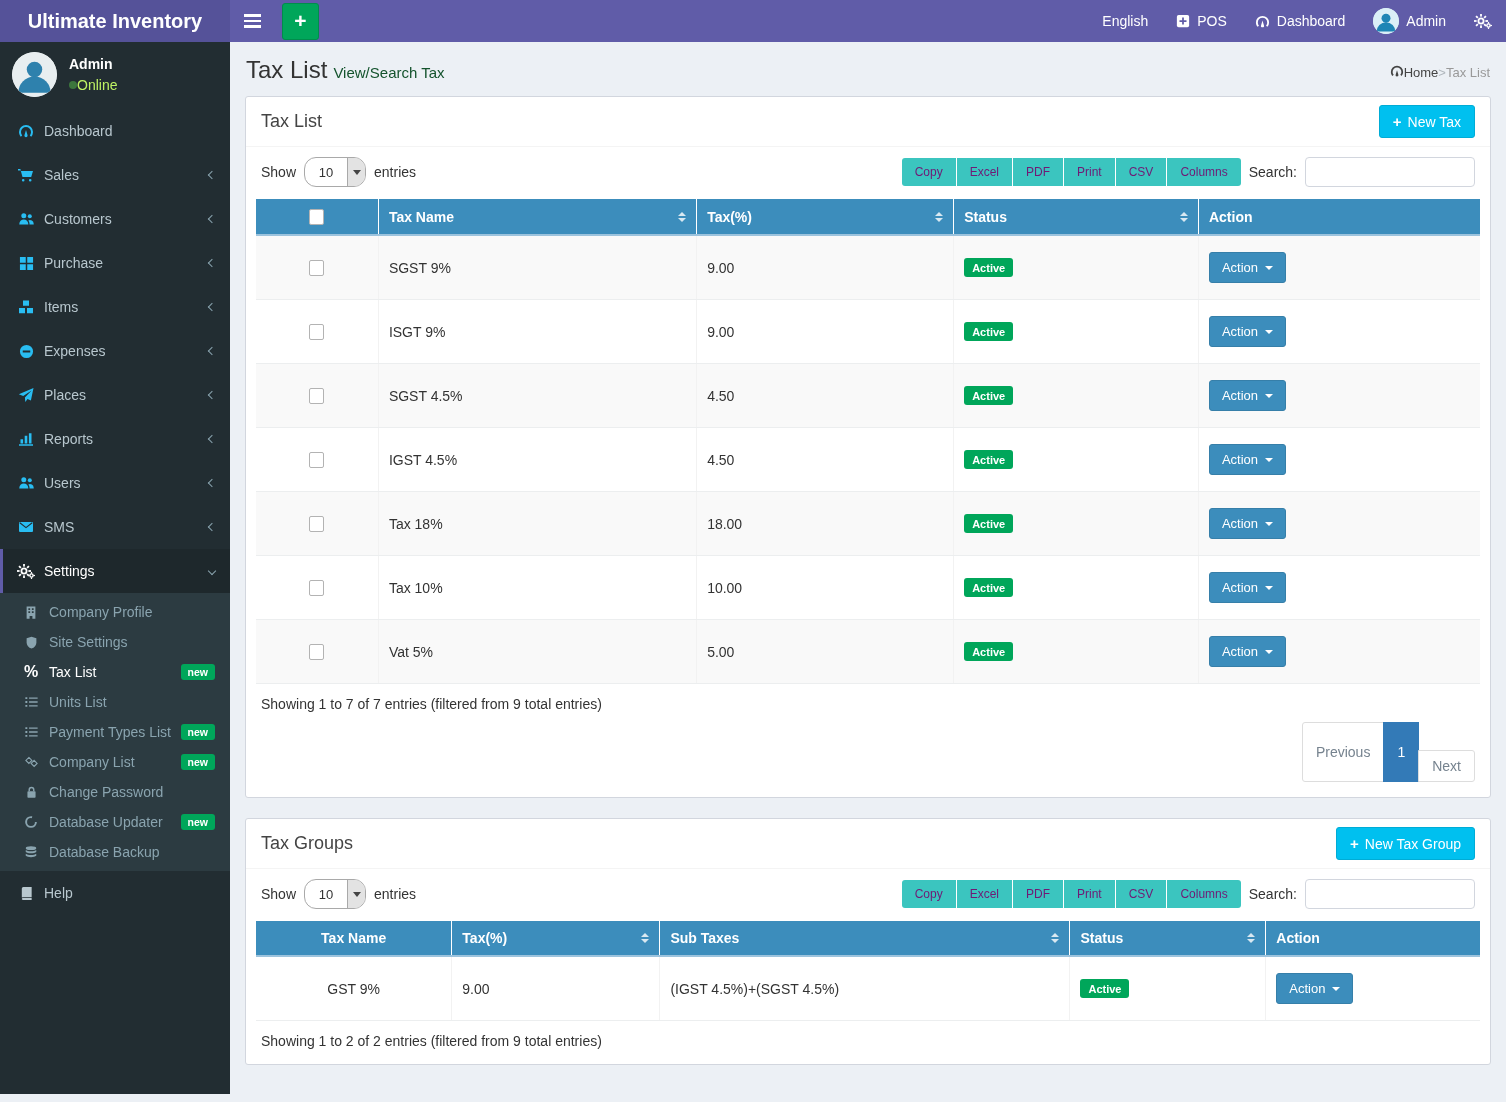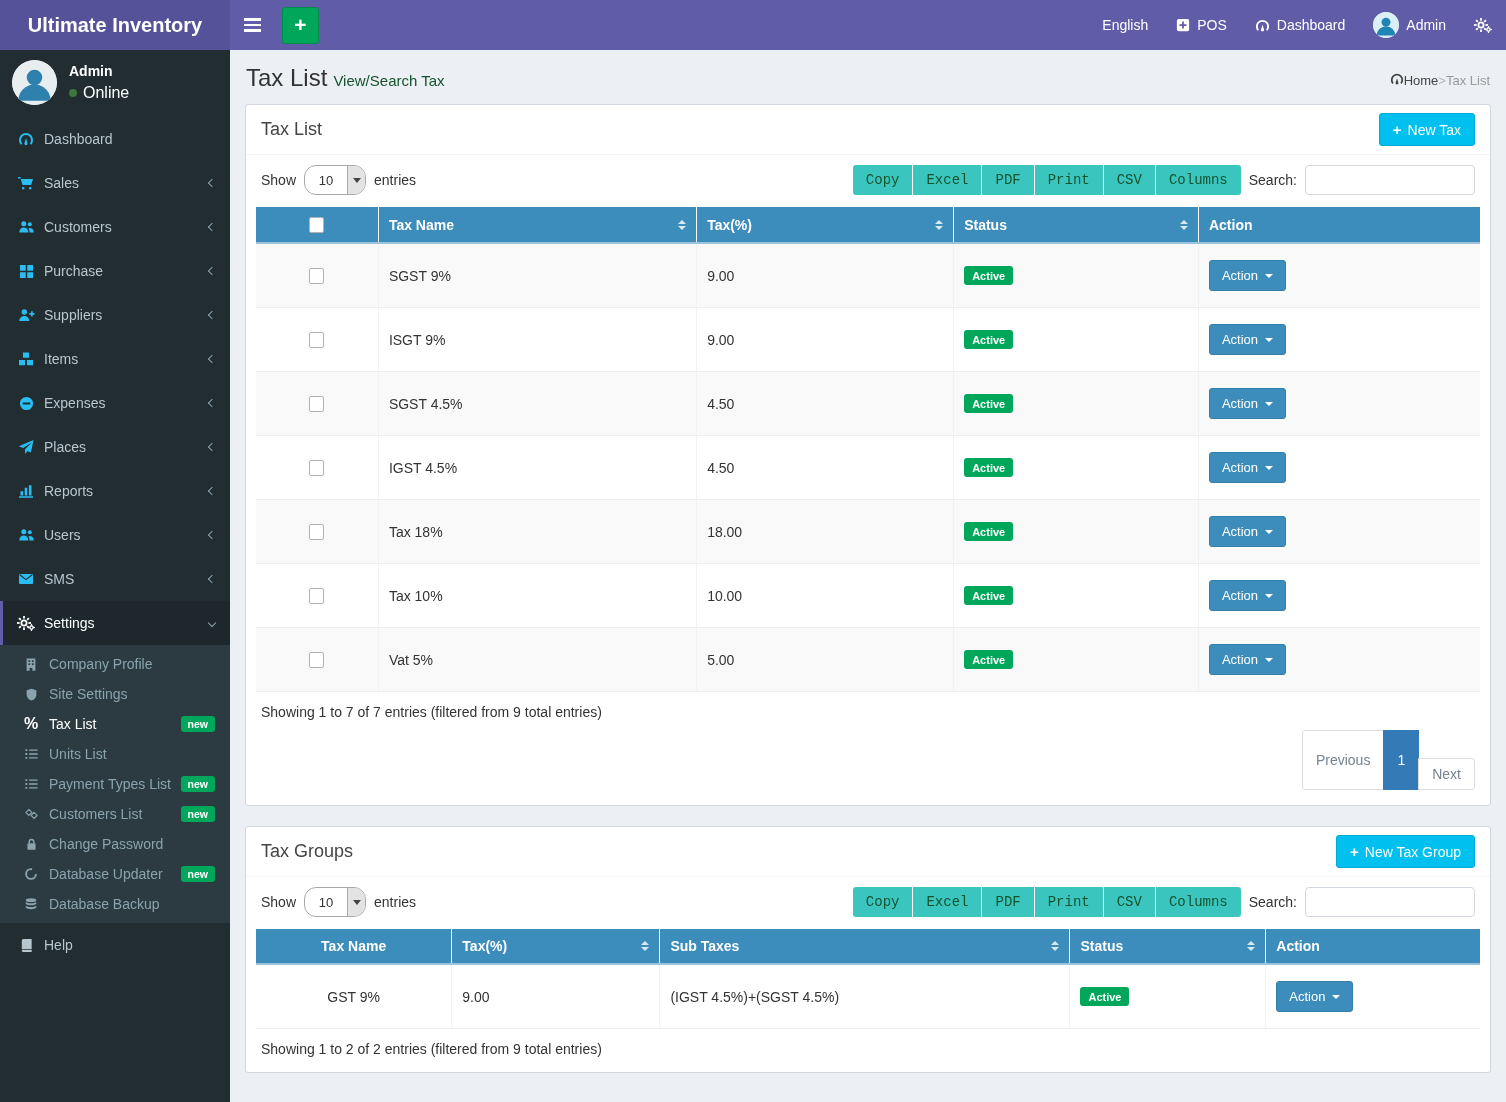--- a/index.html
+++ b/index.html
@@ -1,20 +1,20 @@
 <!DOCTYPE html>
 <html><head>
 <meta charset="utf-8">
 <style>
   * { margin:0; padding:0; box-sizing:border-box; }
   html,body { width:1506px; height:1102px; overflow:hidden;
     font-family:"Liberation Sans", sans-serif; font-size:14px; color:#333; background:#ecf0f5; }
 
   
-  .navbar { display:flex; height:50px; background:#605ca8; }
+  .navbar { display:flex; height:42px; background:#605ca8; }
   .logo { width:230px; background:#555299; color:#fff; font-size:20px; font-weight:bold;
     display:flex; align-items:center; justify-content:center; flex:0 0 230px; }
   .nav-main { flex:1; display:flex; align-items:center; }
   .hamburger { width:44px; height:50px; display:flex; flex-direction:column; gap:3px;
     align-items:center; justify-content:center; cursor:pointer; }
   .hamburger i { width:17px; height:2.5px; background:#fff; display:block; }
   .btn-add-pos { width:37px; height:37px; background:#00a65a; border:1px solid #008d4c; border-radius:3px;
     color:#fff; font-size:21px; font-weight:bold; display:flex; align-items:center; justify-content:center;
     margin-left:8px; cursor:pointer; }
   .nav-right { margin-left:auto; display:flex; align-items:flex-end; color:#fff; height:50px; }
@@ -26,21 +26,21 @@
   
   .wrapper { display:flex; height:1052px; }
   .sidebar { width:230px; flex:0 0 230px; background:#222d32; color:#b8c7ce; }
   .main { flex:1; display:flex; flex-direction:column; background:#ecf0f5; overflow:hidden; }
 
   
   .user-panel { display:flex; align-items:center; gap:12px; padding:10px 12px 12px; }
   .user-avatar { width:45px; height:45px; border-radius:50%; overflow:hidden; background:#e8eef0; flex:0 0 45px; }
   .user-avatar svg { width:100%; height:100%; display:block; }
   .user-name { color:#fff; font-weight:bold; font-size:14px; margin-bottom:5px; }
-  .user-status { font-size:16px; color:#ffffff; display:flex; align-items:center; gap:6px; }
+  .user-status { font-size:14px; color:#bef264; display:flex; align-items:center; }
   .dot { width:8px; height:8px; border-radius:50%; background:#3c763d; display:inline-block; }
 
   ul.menu { list-style:none; }
   .menu-item { display:flex; align-items:center; padding:12px 15px; cursor:pointer; color:#b8c7ce; height:44px; }
   .menu-item .mi-icon { width:22px; color:#29bdf2; display:flex; justify-content:center; flex:0 0 22px; }
   .menu-item .mi-label { margin-left:7px; font-size:14px; }
   .chev { display:inline-block; width:6px; height:6px; border:solid currentColor; border-width:0 1.5px 1.5px 0; }
   .chev.left { transform:rotate(135deg); }
   .chev.down { transform:rotate(45deg); }
   .menu-item .chev { margin-left:auto; color:#8aa4af; }
@@ -78,22 +78,22 @@
   .length-ctl { display:flex; align-items:center; gap:8px; color:#333; }
   .fake-select { display:flex; width:62px; height:30px; border:1px solid #a9a9a9; background:#fff;
     border-radius:12px; cursor:pointer; overflow:hidden; }
   .fake-select .val { flex:1; display:flex; align-items:center; justify-content:center; font-size:13px; }
   .fake-select .arrow-box { width:18px; background:#e3e3e3; border-left:1px solid #a9a9a9;
     display:flex; align-items:center; justify-content:center; }
   .caret { display:inline-block; width:0; height:0; border-left:4px solid transparent;
     border-right:4px solid transparent; border-top:5px solid #444; }
   .toolbar-right { margin-left:auto; display:flex; align-items:center; gap:8px; }
   .btn-group { display:flex; border-radius:3px; overflow:hidden; }
-  .btn-export { background:#3bc5bf; color:#14532d; border:none; border-right:1px solid #fff;
-    padding:7px 13px; font-size:14px; cursor:pointer;font-family:Liberation Mono, monospace; }
+  .btn-export { background:#3bc5bf; color:#701a75; border:none; border-right:1px solid #fff;
+    padding:7px 13px; font-size:12px; cursor:pointer; }
   .btn-export:last-child { border-right:none; }
   .search-ctl { display:flex; align-items:center; gap:8px; color:#333; }
   .search-input { width:170px; height:30px; border:1px solid #d2d6de; border-radius:4px; padding:4px 10px;
     font-size:13px; font-family:inherit; }
 
   
   .table-wrap { padding:0 10px; }
   table { width:100%; border-collapse:collapse; }
   thead th { background:#3c8dbc; color:#fff; font-size:14px; font-weight:bold; text-align:left;
     padding:9px 10px; border-right:1px solid #fff; border-bottom:2px solid #9cc3dd; cursor:pointer; }
@@ -253,30 +253,20 @@
         <span class="mi-icon">
             <svg width="15" height="15" viewBox="0 0 16 16" fill="currentColor">
               <path d="M1 1h6.2v6.2H1zM8.8 1H15v6.2H8.8zM1 8.8h6.2V15H1zM8.8 8.8H15V15H8.8z"></path>
             </svg>
           </span>
         <span class="mi-label">Purchase</span>
         <span class="chev left"></span>
       </li>
       <li class="menu-item">
         <span class="mi-icon">
-            <svg width="17" height="16" viewBox="0 0 16 16" fill="currentColor">
-              <circle cx="5.8" cy="5" r="2.7"></circle>
-              <path d="M.8 14c0-2.8 2.2-5 5-5s5 2.2 5 5zM12.6 4.2h1.6v1.9H16v1.6h-1.8v1.9h-1.6V7.7h-1.8V6.1h1.8z"></path>
-            </svg>
-          </span>
-        <span class="mi-label">Suppliers</span>
-        <span class="chev left"></span>
-      </li>
-      <li class="menu-item">
-        <span class="mi-icon">
             <svg width="16" height="16" viewBox="0 0 16 16" fill="currentColor">
               <path d="M5 1.5h6v5.2H5zM1 9h6v5.2H1zM9 9h6v5.2H9z"></path>
             </svg>
           </span>
         <span class="mi-label">Items</span>
         <span class="chev left"></span>
       </li>
       <li class="menu-item">
         <span class="mi-icon">
             <svg width="15" height="15" viewBox="0 0 16 16" fill="currentColor">
@@ -391,21 +381,21 @@
           </span>
         <span class="mi-label">Payment Types List</span>
         <span class="badge-new">new</span>
       </li>
       <li class="menu-item">
         <span class="mi-icon">
             <svg width="15" height="14" viewBox="0 0 16 16" fill="none" stroke="currentColor" stroke-width="1.3">
               <path d="M5 2.8 8.4 6.2 5 9.6 1.6 6.2zM11 6.2l3.4 3.4L11 13 7.6 9.6z"></path>
             </svg>
           </span>
-        <span class="mi-label">Customers List</span>
+        <span class="mi-label">Company List</span>
         <span class="badge-new">new</span>
       </li>
       <li class="menu-item">
         <span class="mi-icon">
             <svg width="13" height="14" viewBox="0 0 16 16" fill="currentColor">
               <path d="M4.3 7V5.2a3.7 3.7 0 0 1 7.4 0V7h-1.8V5.2a1.9 1.9 0 0 0-3.8 0V7z"></path>
               <rect x="3" y="7" width="10" height="8" rx="1"></rect>
             </svg>
           </span>
         <span class="mi-label">Change Password</span>

